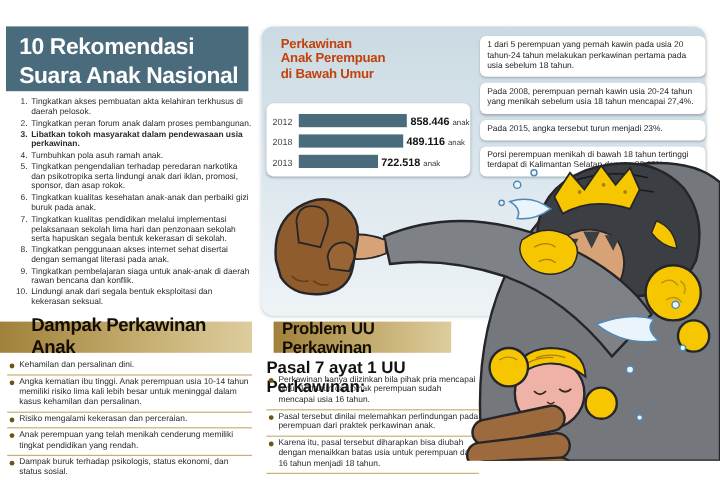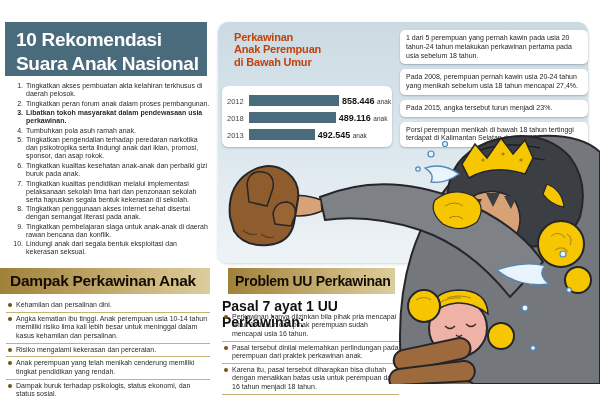--- a/index.html
+++ b/index.html
@@ -69,22 +69,22 @@
   }
 
   
   .gold-bar {
     height:26px;
     background:linear-gradient(90deg,#a0813a 0%,#c7b074 60%,#ddcd9d 100%);
     color:#140d02; font-weight:bold;
     display:flex; align-items:center;
     letter-spacing:-0.3px;
   }
-  .gold-dampak { left:0; top:268px; width:210px; font-size:15.5px; padding-left:10px; }
-  .gold-problem { left:228px; top:268px; width:167px; font-size:14px; padding-left:7px;text-align:right; }
+  .gold-dampak { left:0; top:268px; width:210px; font-size:15.5px; padding-left:26px; }
+  .gold-problem { left:228px; top:268px; width:148px; font-size:14px; padding-left:7px; }
 
   
   .blist { }
   .blist .bitem {
     display:flex; font-size:7px; line-height:1.2;
     padding:2px 0 2.5px 0;
     border-bottom:1px solid #c6b176;
   }
   .blist .dot {
     width:4px; height:4px; border-radius:50%;
@@ -167,21 +167,21 @@
     <span class="val"><span>858.446</span> <span class="unit">anak</span></span>
   </div>
   <div class="bar-row">
     <span class="year">2018</span>
     <span class="bar" style="width: 86.8px; background: rgb(74, 107, 124);"></span>
     <span class="val"><span>489.116</span> <span class="unit">anak</span></span>
   </div>
   <div class="bar-row">
     <span class="year">2013</span>
     <span class="bar" style="width: 65.7px; background: rgb(74, 107, 124);"></span>
-    <span class="val"><span>492.545</span> <span class="unit">anak</span></span>
+    <span class="val"><span>722.518</span> <span class="unit">anak</span></span>
   </div>
 </div>
 
 <div class="abs facts">
   <div class="fact-box">1 dari 5 perempuan yang pernah kawin pada usia 20 tahun-24 tahun melakukan perkawinan pertama pada usia sebelum 18 tahun.</div>
   <div class="fact-box">Pada 2008, perempuan pernah kawin usia 20-24 tahun yang menikah sebelum usia 18 tahun mencapai 27,4%.</div>
   <div class="fact-box">Pada 2015, angka tersebut turun menjadi 23%.</div>
   <div class="fact-box">Porsi perempuan menikah di bawah 18 tahun tertinggi terdapat di Kalimantan Selatan dengan 33,68%.</div>
 </div>
 

